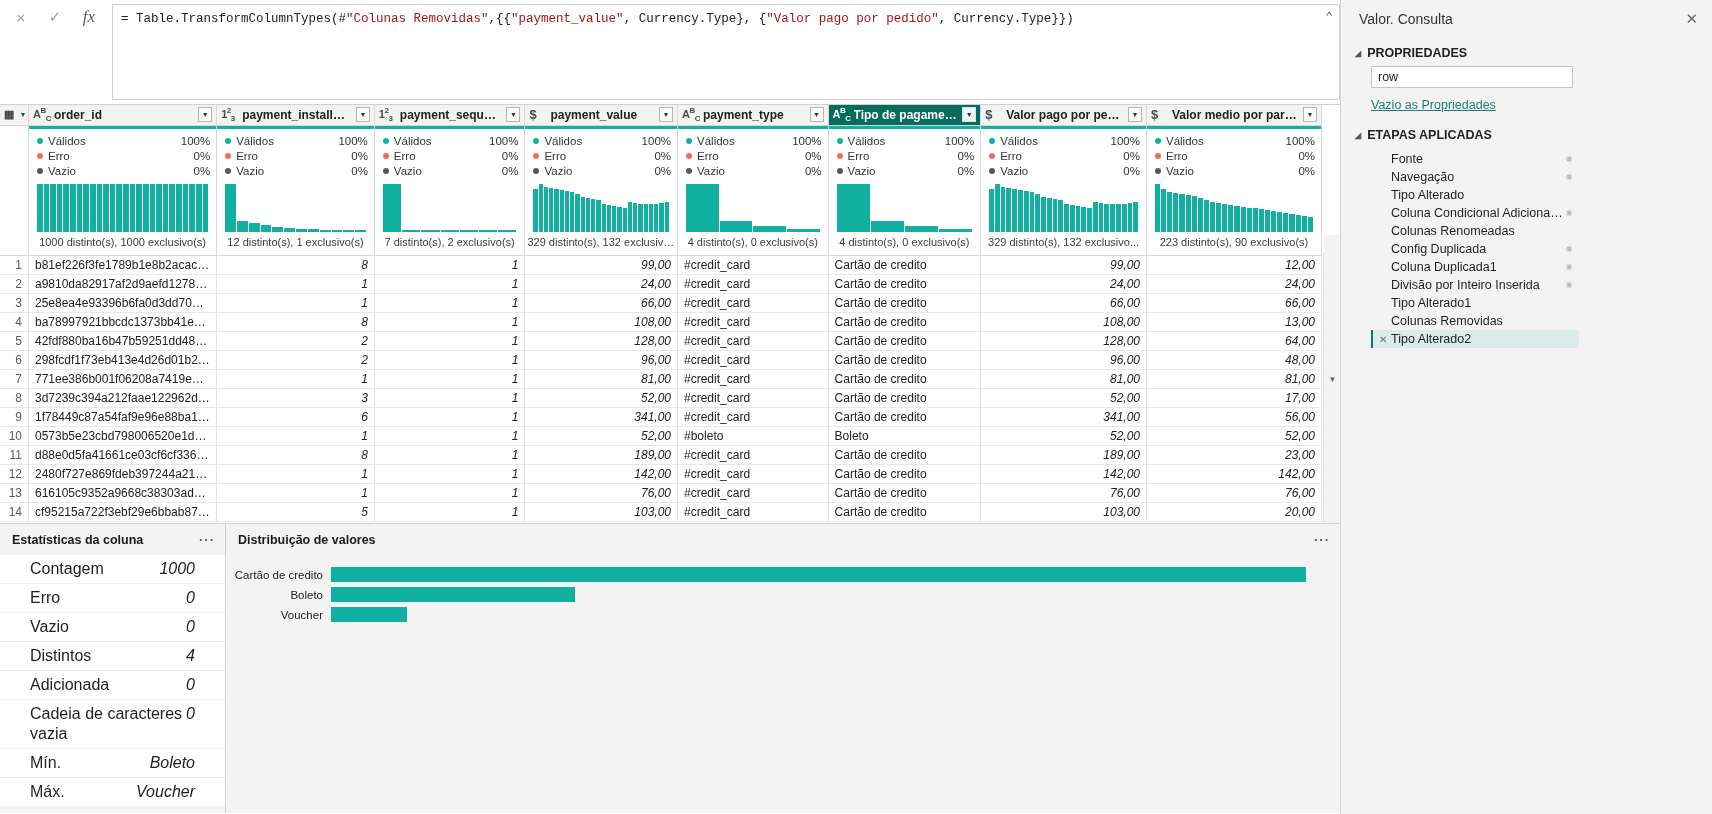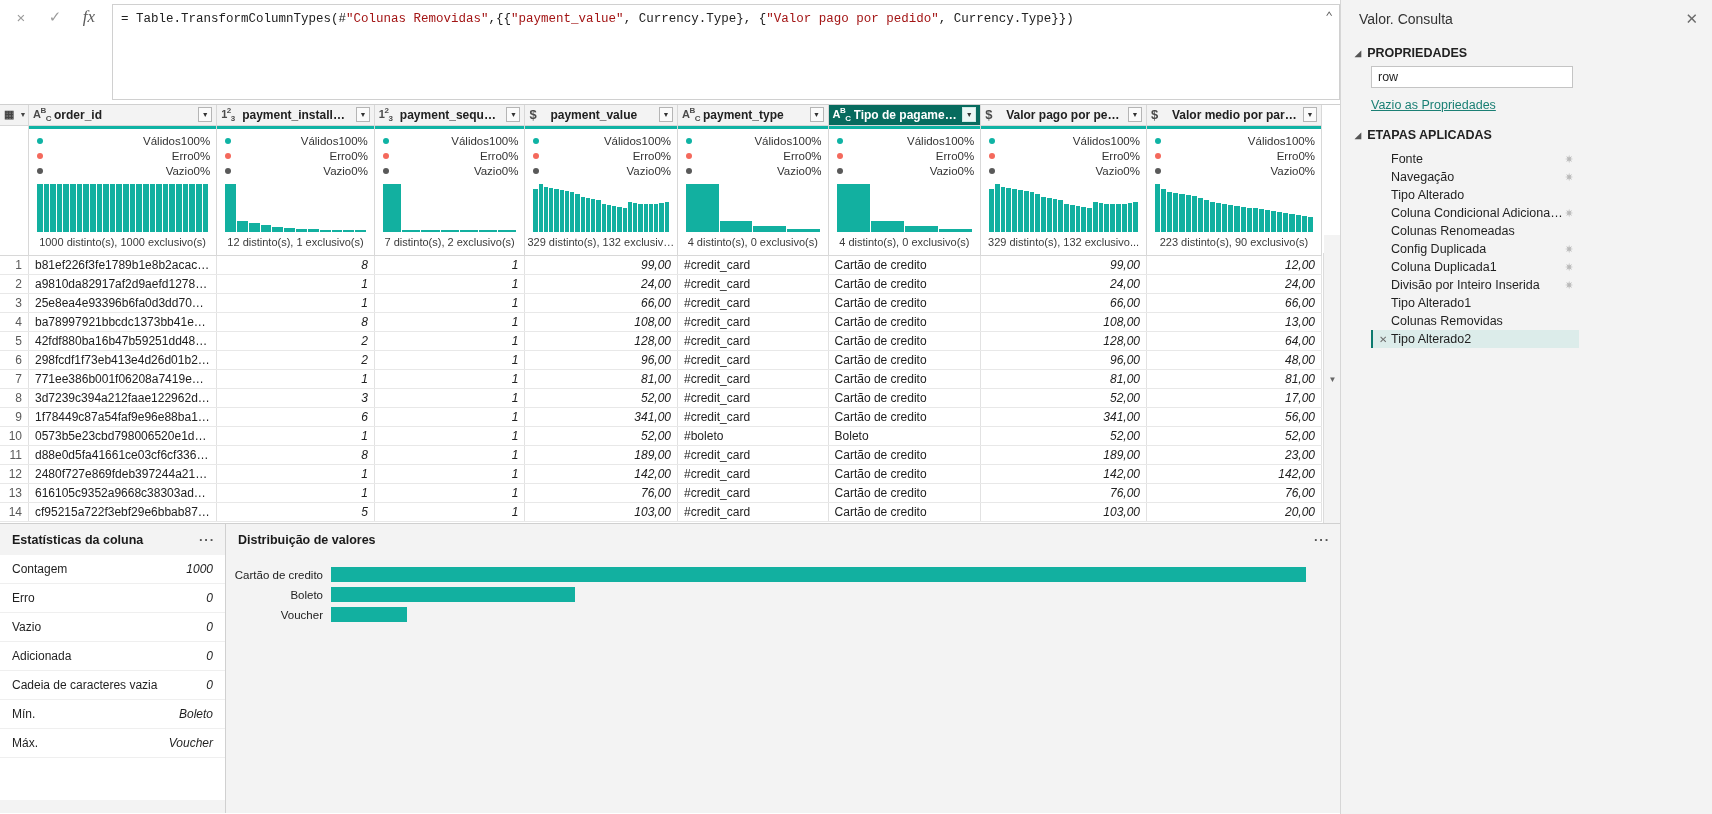--- a/index.html
+++ b/index.html
@@ -76,21 +76,21 @@
   }
   th.selected-col .th-drop { border-color: #cfe9e5; background: #eaf7f5; }
 
   
   tr.profile td {
     border-right: 1px solid #d8d8d8; border-bottom: 1px solid #d8d8d8;
     vertical-align: top; padding: 0; background: #ffffff; height: 130px;
   }
   td.profile-num { background: #f6f6f6; border-right: 1px solid #d8d8d8; }
   .profile-topbar { height: 3px; background: #0fb3a4; }
-  .qual { padding: 5px 6px 0 8px; text-align: right; }
+  .qual { padding: 5px 6px 0 8px; }
   .qual-row { display: flex; align-items: center; font-size: 11.5px; line-height: 15px; color: #333; }
   .qual-dot { width: 6px; height: 6px; border-radius: 50%; margin-right: 5px; flex: 0 0 6px; }
   .dot-ok { background: #0fb3a4; }
   .dot-err { background: #f4695c; }
   .dot-empty { background: #595959; }
   .qual-name { flex: 1; }
   .qual-pct { color: #333; }
   .mini-chart {
     height: 48px; margin: 5px 8px 0 8px; display: flex; align-items: flex-end; gap: 1px;
   }
@@ -125,21 +125,21 @@
 
   
   .bottom { display: flex; height: 289px; background: #f3f3f3; }
   .stats-pane { width: 226px; background: #f3f3f3; border-right: 1px solid #d0d0d0; }
   .pane-head {
     display: flex; align-items: center; justify-content: space-between;
     padding: 8px 10px 8px 12px; font-weight: bold; font-size: 12.5px; color: #1a1a1a;
   }
   .ellipsis-btn { color: #555; letter-spacing: 1px; font-size: 13px; }
   .stat-row {
-    display: flex; justify-content: space-between; padding: 4px 12px; font-size: 12px;
+    display: flex; justify-content: space-between; padding: 4px 30px; font-size: 16px;
     line-height: 20px; background: #ffffff; border-bottom: 1px solid #efefef;
   }
   .stats-body { background: #ffffff; height: 245px; }
   .stat-label { color: #1f1f1f; }
   .stat-value { font-style: italic; color: #1f1f1f; }
 
   .dist-pane { flex: 1; background: #f3f3f3; }
   .dist-body { background: #f3f3f3; padding: 10px 18px 0 0; }
   .dist-row { display: flex; align-items: center; height: 20px; margin-bottom: 0px; }
   .dist-label {
@@ -776,20 +776,24 @@
             </div>
             <div class="stat-row">
               <span class="stat-label">Erro</span>
               <span class="stat-value">0</span>
             </div>
             <div class="stat-row">
               <span class="stat-label">Vazio</span>
               <span class="stat-value">0</span>
             </div>
             <div class="stat-row">
+              <span class="stat-label">Distintos</span>
+              <span class="stat-value">4</span>
+            </div>
+            <div class="stat-row">
               <span class="stat-label">Adicionada</span>
               <span class="stat-value">0</span>
             </div>
             <div class="stat-row">
               <span class="stat-label">Cadeia de caracteres vazia</span>
               <span class="stat-value">0</span>
             </div>
             <div class="stat-row">
               <span class="stat-label">Mín.</span>
               <span class="stat-value">Boleto</span>

